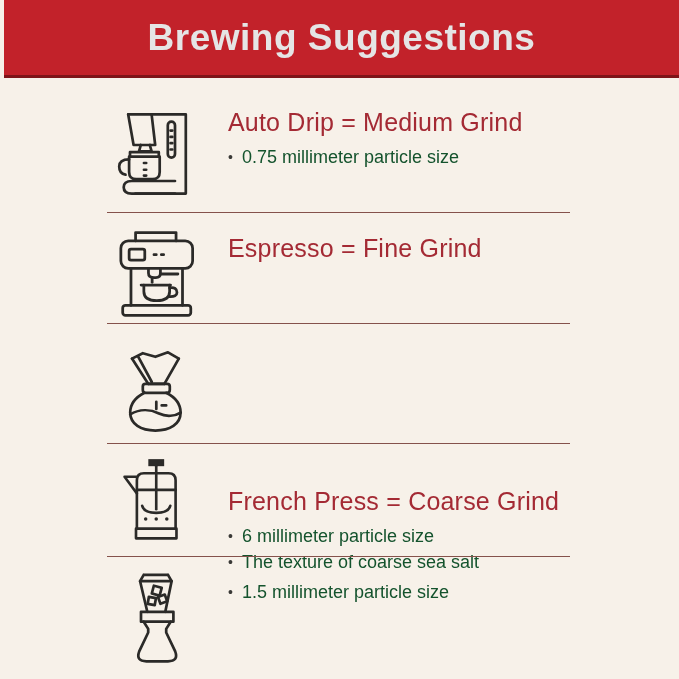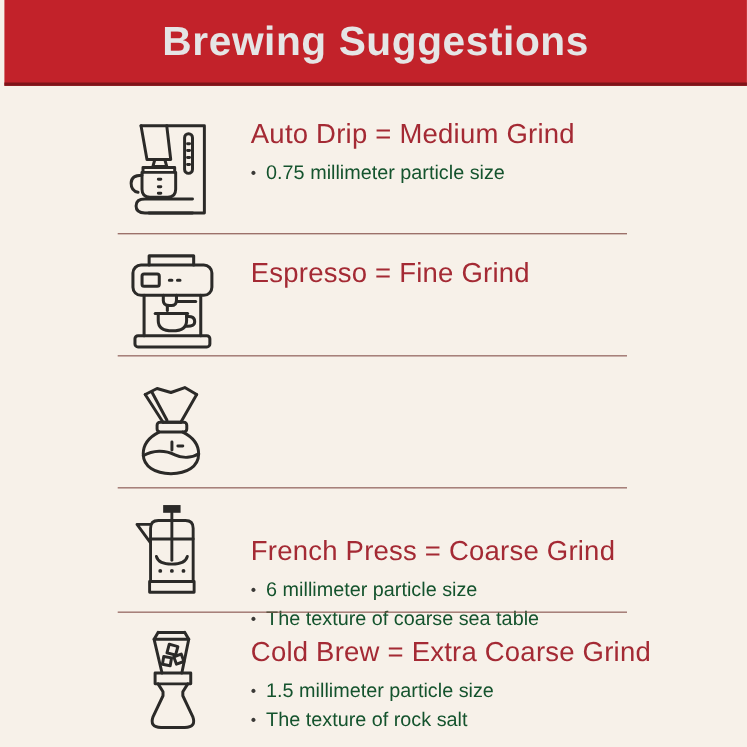--- a/index.html
+++ b/index.html
@@ -121,39 +121,37 @@
       <circle class="fillsolid" cx="36" cy="71" r="2"></circle>
       <circle class="fillsolid" cx="48" cy="71" r="2"></circle>
       <circle class="fillsolid" cx="60" cy="71" r="2"></circle>
       <rect class="stroke" x="25" y="82" width="46" height="11"></rect>
     </svg>
   </div>
   <div class="textblock" style="top:14px;margin-top:23px;">
     <h2>French Press = Coarse Grind</h2>
     <ul>
       <li>6 millimeter particle size</li>
-      <li>The texture of coarse sea table</li>
+      <li>The texture of coarse sea salt</li>
     </ul>
   </div>
 </section>
 
 <div class="divider" style="top:556px;"></div>
 
 <section class="section" style="top:562px;height:112px;">
   <div class="icon-box" style="top:5px;left:114px;">
     <svg width="90" height="104" viewBox="0 0 100 108">
       <path class="stroke" d="M33 5 H60 M33 5 L29 12 M60 5 L64 12"></path>
       <path class="stroke" d="M29 12 H64 M29 12 L37 46 M64 12 L57 46"></path>
       <rect class="stroke" x="43" y="18" width="9" height="9" transform="rotate(15 47.5 22.5)" stroke-width="2.5"></rect>
       <rect class="stroke" x="50" y="28" width="8" height="8" transform="rotate(-20 54 32)" stroke-width="2.5"></rect>
       <rect class="stroke" x="38" y="30" width="8" height="8" transform="rotate(10 42 34)" stroke-width="2.5"></rect>
       <rect class="stroke" x="30" y="46" width="36" height="11"></rect>
       <path class="stroke" d="M33 57 L38 65 V69 L28 90 Q24 101 36 101 H60 Q72 101 68 90 L58 69 V65 L63 57"></path>
     </svg>
   </div>
   <div class="textblock" style="top:17px;">
-    <h2>Cold Brew = Extra Coarse Grind</h2>
     <ul>
       <li>1.5 millimeter particle size</li>
-      <li>The texture of rock salt</li>
     </ul>
   </div>
 </section>
 
 </body></html>

